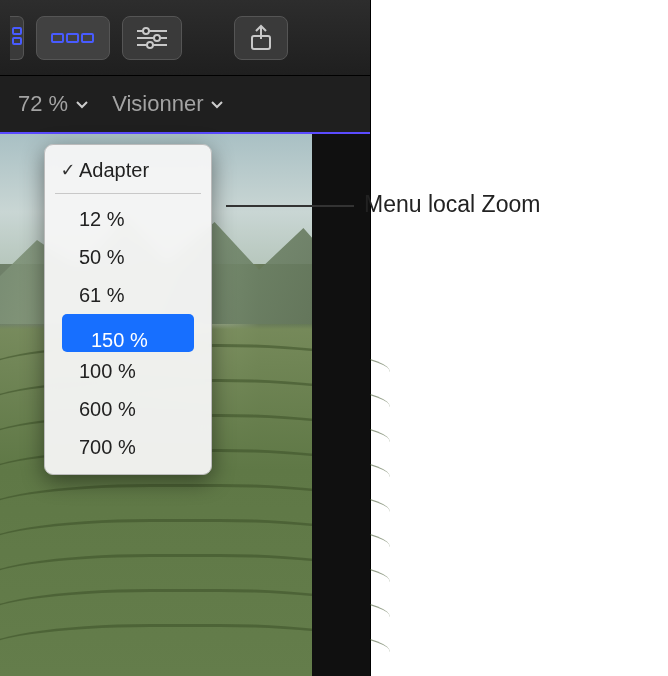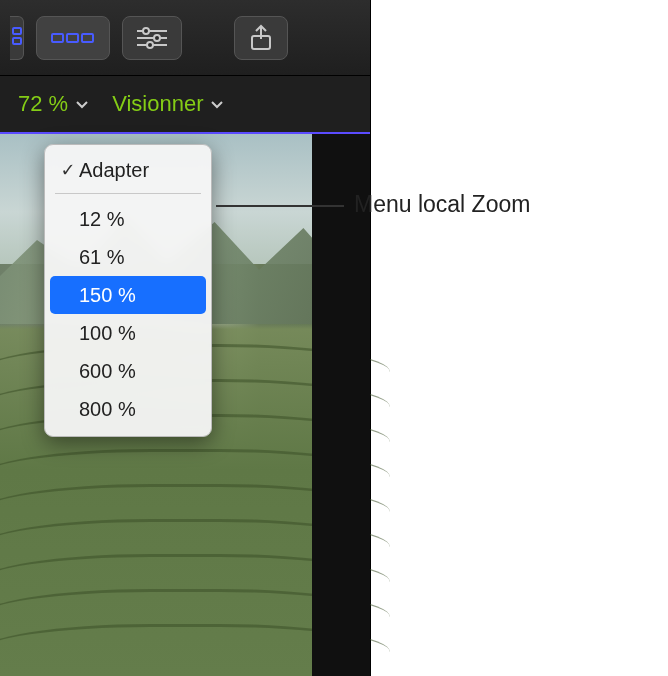--- a/index.html
+++ b/index.html
@@ -10,21 +10,21 @@
     .toolbar { height:76px; background:linear-gradient(#2d2d2d,#1f1f1f); display:flex; align-items:center; gap:12px; padding:0 10px; border-bottom:1px solid #000; position:relative; }
 
     .left-edge-btn { width:14px; height:44px; border-radius:0 6px 6px 0; background:#3a3a3a; border:1px solid #555; border-left:none; display:flex; align-items:center; justify-content:center; }
     .left-edge-btn svg { stroke:#485bff; }
 
     .tb-btn { height:44px; padding:0 14px; border-radius:8px; background:#3a3a3a; border:1px solid #555; display:flex; align-items:center; justify-content:center; }
     .tb-btn.active { background:#414141; }
     .tb-btn.share { margin-left:40px; }
 
     .secondary { height:58px; background:#1f1f1f; display:flex; align-items:center; gap:22px; padding:0 18px; border-bottom:2px solid #5b4bff; }
-    .sec-item { display:flex; align-items:center; gap:6px; color:#84cc16; font-size:22px; cursor:pointer; }
+    .sec-item { display:flex; align-items:center; gap:6px; color:#a3a3a3; font-size:22px; cursor:pointer; }
     .chev { width:16px; height:16px; }
 
     .viewport { position:relative; width:100%; height:calc(100% - 134px);
       background:
         linear-gradient( to bottom,
           rgba(110,130,100,0.0) 0%, rgba(110,130,100,0.0) 35%,
           rgba(120,140,90,0.85) 36%, rgba(95,120,70,1) 62%,
           rgba(100,125,75,1) 100%),
         linear-gradient( to right,
           #6e7f68 0%, #7f8d72 20%, #8aa07d 40%, #aab998 55%, #687a5a 70%, #5f7550 100%);
@@ -38,25 +38,25 @@
       opacity:.9;}
     .terraces div { position:absolute; left:-20px; right:-20px; height:28px; border-top:3px solid rgba(60,80,40,.55); border-radius:50% 50% 0 0 / 120% 120% 0 0; }
 
     .black-edge { position:absolute; top:0; right:0; width:58px; height:100%; background:#101010; }
 
     
     .zoom-menu { position:absolute; left:44px; top:144px; width:168px; background:rgba(245,245,245,0.95);
       border:1px solid #bbb; border-radius:9px; box-shadow:0 6px 22px rgba(0,0,0,.45); padding:6px 0 8px; backdrop-filter:blur(6px); }
     .zm-row { display:flex; align-items:center; height:38px; padding:0 14px 0 12px; font-size:20px; color:#222; cursor:pointer; }
     .zm-row .chk { width:22px; text-align:center; font-size:18px; color:#333; }
-    .zm-row.selected { background:#176fff; color:#fff; border-radius:5px; margin:0 5px; padding-left:7px; }
+    .zm-row.selected { background:#176fff; color:#fff; border-radius:5px; margin:0 17px; padding-left:7px;align-items:flex-end; }
     .zm-sep { height:1px; background:#c8c8c8; margin:4px 10px 6px; }
 
     
-    .callout { position:absolute; left:216px; top:197px; width:430px; height:20px; pointer-events:none; }
+    .callout { position:absolute; left:226px; top:197px; width:430px; height:20px; pointer-events:none; }
     .callout-line { position:absolute; left:0; top:8px; width:128px; height:2px; background:#333; }
     .callout-text { position:absolute; left:138px; top:-6px; font-size:23px; color:#222; white-space:nowrap; }
   </style>
 </head>
 <body>
 
 <div class="app">
 
   <div class="toolbar">
     <div class="left-edge-btn">
@@ -129,36 +129,40 @@
     <span class="chk">✓</span>
     <span>Adapter</span>
   </div>
   <div class="zm-sep"></div>
   <div class="zm-row">
     <span class="chk"></span>
     <span>12 %</span>
   </div>
   <div class="zm-row">
     <span class="chk"></span>
+    <span>50 %</span>
+  </div>
+  <div class="zm-row">
+    <span class="chk"></span>
     <span>61 %</span>
   </div>
   <div class="zm-row selected">
     <span class="chk"></span>
     <span>150 %</span>
   </div>
   <div class="zm-row">
     <span class="chk"></span>
     <span>100 %</span>
   </div>
   <div class="zm-row">
     <span class="chk"></span>
     <span>600 %</span>
   </div>
   <div class="zm-row">
     <span class="chk"></span>
-    <span>800 %</span>
+    <span>700 %</span>
   </div>
 </div>
 
 <div class="callout">
   <div class="callout-line"></div>
   <div class="callout-text">Menu local Zoom</div>
 </div>
 
 </body></html>

